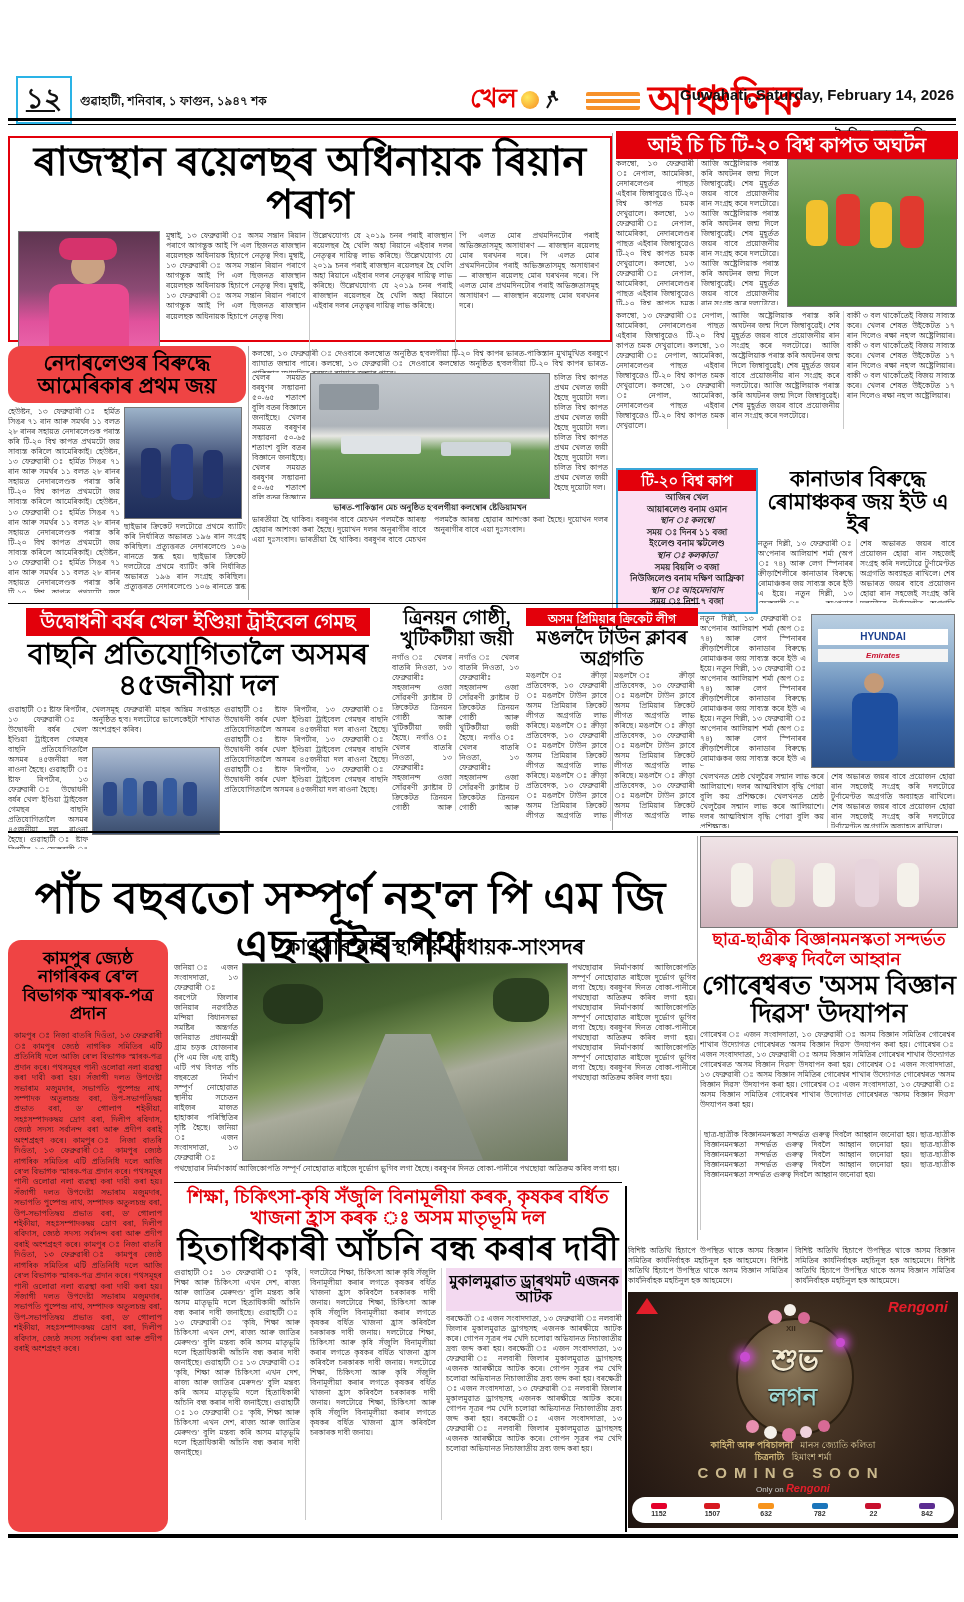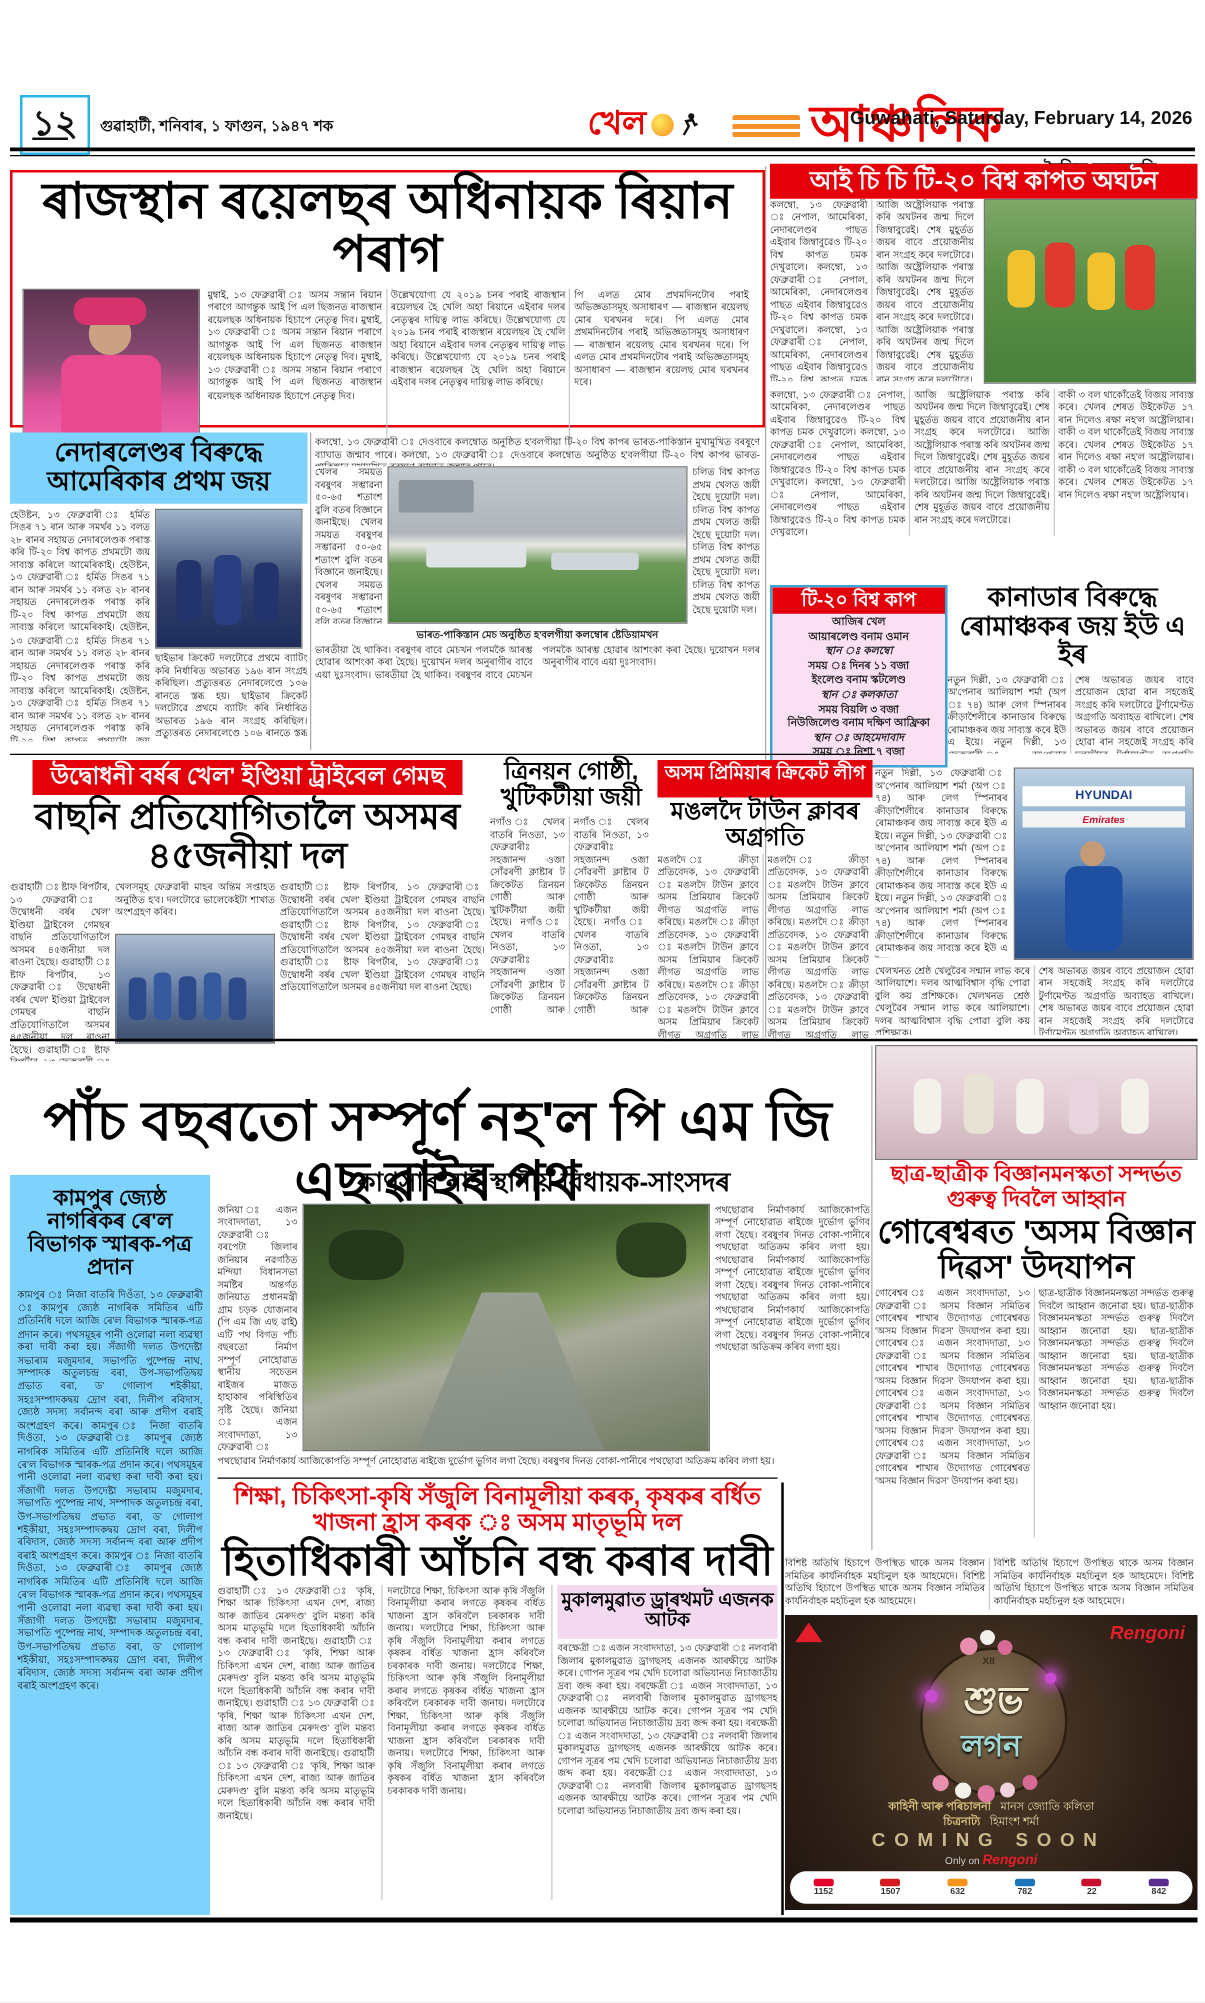--- a/index.html
+++ b/index.html
@@ -36,21 +36,21 @@
   .rengoni{font-style:italic;font-weight:bold;color:#e41e2b;}
   .clock{border-radius:50%;background:radial-gradient(circle at 45% 40%,#8a775a,#5a4630 70%,#43321f);
          border:2px solid #2c2012;position:absolute;}
   .dot{position:absolute;border-radius:50%;}
   .credit{font-size:9px;text-align:center;color:#e7d7a6;}
   .credit b{color:#d8bf7f;}
   .coming{font-size:15px;font-weight:bold;letter-spacing:7px;color:#cbb98d;text-align:center;}
   .chanstrip{background:#fff;border-radius:13px;display:flex;align-items:center;justify-content:space-around;}
   .chan{display:flex;flex-direction:column;align-items:center;font-size:7px;font-weight:bold;color:#333;}
   .chan .lg{width:16px;height:6px;border-radius:2px;margin-bottom:1px;}
-  .cream{background:#7dd3fc;}
+  .cream{background:#ef4444;border-radius:13px;}
   .pink{background:#f3d9f0;}
 </style>
 </head>
 <body>
 
 <div class="page">
 
   <div class="abs pageno" style="left:16px;top:76px;width:52px;height:44px;text-decoration:underline;">১২</div>
   <div class="abs" style="left:80px;top:92px;font-size:12px;font-weight:bold;">গুৱাহাটী, শনিবাৰ, ১ ফাগুন, ১৯৪৭ শক</div>
 
@@ -207,21 +207,21 @@
 
   <div class="abs" style="left:392px;top:608px;width:130px;height:220px;">
     <div class="hl" style="font-size:19px;">ত্ৰিনয়ন গোষ্ঠী, খুটিকটীয়া জয়ী</div>
     <div class="cols" style="height:158px;margin-top:4px;">
       <div class="col bt">নগাঁও ঃ খেলৰ বাতৰি নিওতা, ১৩ ফেব্রুৱাৰীঃ সহজানন্দ ওজা সোঁৱৰণী ক্লাষ্টাৰ ট ক্ৰিকেটত ত্ৰিনয়ন গোষ্ঠী আৰু খুটিকটীয়া জয়ী হৈছে। নগাঁও ঃ খেলৰ বাতৰি নিওতা, ১৩ ফেব্রুৱাৰীঃ সহজানন্দ ওজা সোঁৱৰণী ক্লাষ্টাৰ ট ক্ৰিকেটত ত্ৰিনয়ন গোষ্ঠী আৰু খুটিকটীয়া জয়ী হৈছে। নগাঁও ঃ খেলৰ বাতৰি নিওতা, ১৩ ফেব্রুৱাৰীঃ সহজানন্দ ওজা সোঁৱৰণী ক্লাষ্টাৰ ট ক্ৰিকেটত ত্ৰিনয়ন গোষ্ঠী আৰু খুটিকটীয়া জয়ী হৈছে।</div>
       <div class="col bt">নগাঁও ঃ খেলৰ বাতৰি নিওতা, ১৩ ফেব্রুৱাৰীঃ সহজানন্দ ওজা সোঁৱৰণী ক্লাষ্টাৰ ট ক্ৰিকেটত ত্ৰিনয়ন গোষ্ঠী আৰু খুটিকটীয়া জয়ী হৈছে। নগাঁও ঃ খেলৰ বাতৰি নিওতা, ১৩ ফেব্রুৱাৰীঃ সহজানন্দ ওজা সোঁৱৰণী ক্লাষ্টাৰ ট ক্ৰিকেটত ত্ৰিনয়ন গোষ্ঠী আৰু খুটিকটীয়া জয়ী হৈছে। নগাঁও ঃ খেলৰ বাতৰি নিওতা, ১৩ ফেব্রুৱাৰীঃ সহজানন্দ ওজা সোঁৱৰণী ক্লাষ্টাৰ ট ক্ৰিকেটত ত্ৰিনয়ন গোষ্ঠী আৰু খুটিকটীয়া জয়ী হৈছে।</div>
     </div>
   </div>
 
   <div class="abs" style="left:526px;top:608px;width:172px;height:220px;">
-    <div class="redbox" style="height:30px;font-size:15px;line-height:22px;">অসম প্ৰিমিয়াৰ ক্ৰিকেট লীগ</div>
+    <div class="redbox" style="height:18px;font-size:12px;line-height:22px;">অসম প্ৰিমিয়াৰ ক্ৰিকেট লীগ</div>
     <div class="hl" style="font-size:19px;margin:2px 0;">মঙলদৈ টাউন ক্লাবৰ অগ্ৰগতি</div>
     <div class="cols" style="height:150px;">
       <div class="col bt">মঙলদৈ ঃ ক্ৰীড়া প্ৰতিবেদক, ১৩ ফেব্রুৱাৰী ঃ মঙলদৈ টাউন ক্লাবে অসম প্ৰিমিয়াৰ ক্ৰিকেট লীগত অগ্ৰগতি লাভ কৰিছে। মঙলদৈ ঃ ক্ৰীড়া প্ৰতিবেদক, ১৩ ফেব্রুৱাৰী ঃ মঙলদৈ টাউন ক্লাবে অসম প্ৰিমিয়াৰ ক্ৰিকেট লীগত অগ্ৰগতি লাভ কৰিছে। মঙলদৈ ঃ ক্ৰীড়া প্ৰতিবেদক, ১৩ ফেব্রুৱাৰী ঃ মঙলদৈ টাউন ক্লাবে অসম প্ৰিমিয়াৰ ক্ৰিকেট লীগত অগ্ৰগতি লাভ কৰিছে।</div>
       <div class="col bt">মঙলদৈ ঃ ক্ৰীড়া প্ৰতিবেদক, ১৩ ফেব্রুৱাৰী ঃ মঙলদৈ টাউন ক্লাবে অসম প্ৰিমিয়াৰ ক্ৰিকেট লীগত অগ্ৰগতি লাভ কৰিছে। মঙলদৈ ঃ ক্ৰীড়া প্ৰতিবেদক, ১৩ ফেব্রুৱাৰী ঃ মঙলদৈ টাউন ক্লাবে অসম প্ৰিমিয়াৰ ক্ৰিকেট লীগত অগ্ৰগতি লাভ কৰিছে। মঙলদৈ ঃ ক্ৰীড়া প্ৰতিবেদক, ১৩ ফেব্রুৱাৰী ঃ মঙলদৈ টাউন ক্লাবে অসম প্ৰিমিয়াৰ ক্ৰিকেট লীগত অগ্ৰগতি লাভ কৰিছে।</div>
     </div>
   </div>
 
   <div class="abs hline" style="left:8px;top:831px;width:950px;height:2px;"></div>
 
   <div class="abs hl" style="left:4px;top:874px;width:692px;font-size:44px;">পাঁচ বছৰতো সম্পূৰ্ণ নহ'ল পি এম জি এছ ৱাইৰ পথ</div>
@@ -249,21 +249,21 @@
         <span class="dot" style="left:250px;top:14px;width:56px;height:44px;background:#2c4020;border-radius:40%;"></span>
       </div>
       <div class="bt" style="flex:1;height:198px;">পথছোৱাৰ নিৰ্মাণকাৰ্য আজিকোপতি সম্পূৰ্ণ নোহোৱাত ৰাইজে দুৰ্ভোগ ভুগিব লগা হৈছে। বৰষুণৰ দিনত বোকা-পানীৰে পথছোৱা অতিক্ৰম কৰিব লগা হয়। পথছোৱাৰ নিৰ্মাণকাৰ্য আজিকোপতি সম্পূৰ্ণ নোহোৱাত ৰাইজে দুৰ্ভোগ ভুগিব লগা হৈছে। বৰষুণৰ দিনত বোকা-পানীৰে পথছোৱা অতিক্ৰম কৰিব লগা হয়। পথছোৱাৰ নিৰ্মাণকাৰ্য আজিকোপতি সম্পূৰ্ণ নোহোৱাত ৰাইজে দুৰ্ভোগ ভুগিব লগা হৈছে। বৰষুণৰ দিনত বোকা-পানীৰে পথছোৱা অতিক্ৰম কৰিব লগা হয়।</div>
     </div>
     <div class="bt" style="height:14px;margin-top:3px;">পথছোৱাৰ নিৰ্মাণকাৰ্য আজিকোপতি সম্পূৰ্ণ নোহোৱাত ৰাইজে দুৰ্ভোগ ভুগিব লগা হৈছে। বৰষুণৰ দিনত বোকা-পানীৰে পথছোৱা অতিক্ৰম কৰিব লগা হয়।</div>
   </div>
 
   <div class="abs" style="left:700px;top:930px;width:258px;">
     <div class="redtext" style="font-size:17px;">ছাত্ৰ-ছাত্ৰীক বিজ্ঞানমনস্কতা সন্দৰ্ভত গুৰুত্ব দিবলৈ আহ্বান</div>
     <div class="hl" style="font-size:26px;margin-top:2px;">গোৰেশ্বৰত 'অসম বিজ্ঞান দিৱস' উদযাপন</div>
-    <div class="cols" style="height:200px;margin-top:3px;">
+    <div class="cols" style="height:200px;margin-top:3px;flex-direction:column;">
       <div class="col bt">গোৰেশ্বৰ ঃ এজন সংবাদদাতা, ১৩ ফেব্রুৱাৰী ঃ অসম বিজ্ঞান সমিতিৰ গোৰেশ্বৰ শাখাৰ উদ্যোগত গোৰেশ্বৰত 'অসম বিজ্ঞান দিৱস' উদযাপন কৰা হয়। গোৰেশ্বৰ ঃ এজন সংবাদদাতা, ১৩ ফেব্রুৱাৰী ঃ অসম বিজ্ঞান সমিতিৰ গোৰেশ্বৰ শাখাৰ উদ্যোগত গোৰেশ্বৰত 'অসম বিজ্ঞান দিৱস' উদযাপন কৰা হয়। গোৰেশ্বৰ ঃ এজন সংবাদদাতা, ১৩ ফেব্রুৱাৰী ঃ অসম বিজ্ঞান সমিতিৰ গোৰেশ্বৰ শাখাৰ উদ্যোগত গোৰেশ্বৰত 'অসম বিজ্ঞান দিৱস' উদযাপন কৰা হয়। গোৰেশ্বৰ ঃ এজন সংবাদদাতা, ১৩ ফেব্রুৱাৰী ঃ অসম বিজ্ঞান সমিতিৰ গোৰেশ্বৰ শাখাৰ উদ্যোগত গোৰেশ্বৰত 'অসম বিজ্ঞান দিৱস' উদযাপন কৰা হয়।</div>
       <div class="col bt">ছাত্ৰ-ছাত্ৰীক বিজ্ঞানমনস্কতা সন্দৰ্ভত গুৰুত্ব দিবলৈ আহ্বান জনোৱা হয়। ছাত্ৰ-ছাত্ৰীক বিজ্ঞানমনস্কতা সন্দৰ্ভত গুৰুত্ব দিবলৈ আহ্বান জনোৱা হয়। ছাত্ৰ-ছাত্ৰীক বিজ্ঞানমনস্কতা সন্দৰ্ভত গুৰুত্ব দিবলৈ আহ্বান জনোৱা হয়। ছাত্ৰ-ছাত্ৰীক বিজ্ঞানমনস্কতা সন্দৰ্ভত গুৰুত্ব দিবলৈ আহ্বান জনোৱা হয়। ছাত্ৰ-ছাত্ৰীক বিজ্ঞানমনস্কতা সন্দৰ্ভত গুৰুত্ব দিবলৈ আহ্বান জনোৱা হয়।</div>
     </div>
   </div>
   <div class="abs cols" style="left:628px;top:1246px;width:330px;height:42px;">
     <div class="col bt">বিশিষ্ট অতিথি হিচাপে উপস্থিত থাকে অসম বিজ্ঞান সমিতিৰ কাৰ্যনিৰ্বাহক মহচিনুল হক আহমেদে। বিশিষ্ট অতিথি হিচাপে উপস্থিত থাকে অসম বিজ্ঞান সমিতিৰ কাৰ্যনিৰ্বাহক মহচিনুল হক আহমেদে।</div>
     <div class="col bt">বিশিষ্ট অতিথি হিচাপে উপস্থিত থাকে অসম বিজ্ঞান সমিতিৰ কাৰ্যনিৰ্বাহক মহচিনুল হক আহমেদে। বিশিষ্ট অতিথি হিচাপে উপস্থিত থাকে অসম বিজ্ঞান সমিতিৰ কাৰ্যনিৰ্বাহক মহচিনুল হক আহমেদে।</div>
   </div>
 
   <div class="abs vline" style="left:697px;top:836px;width:1px;height:404px;"></div>

